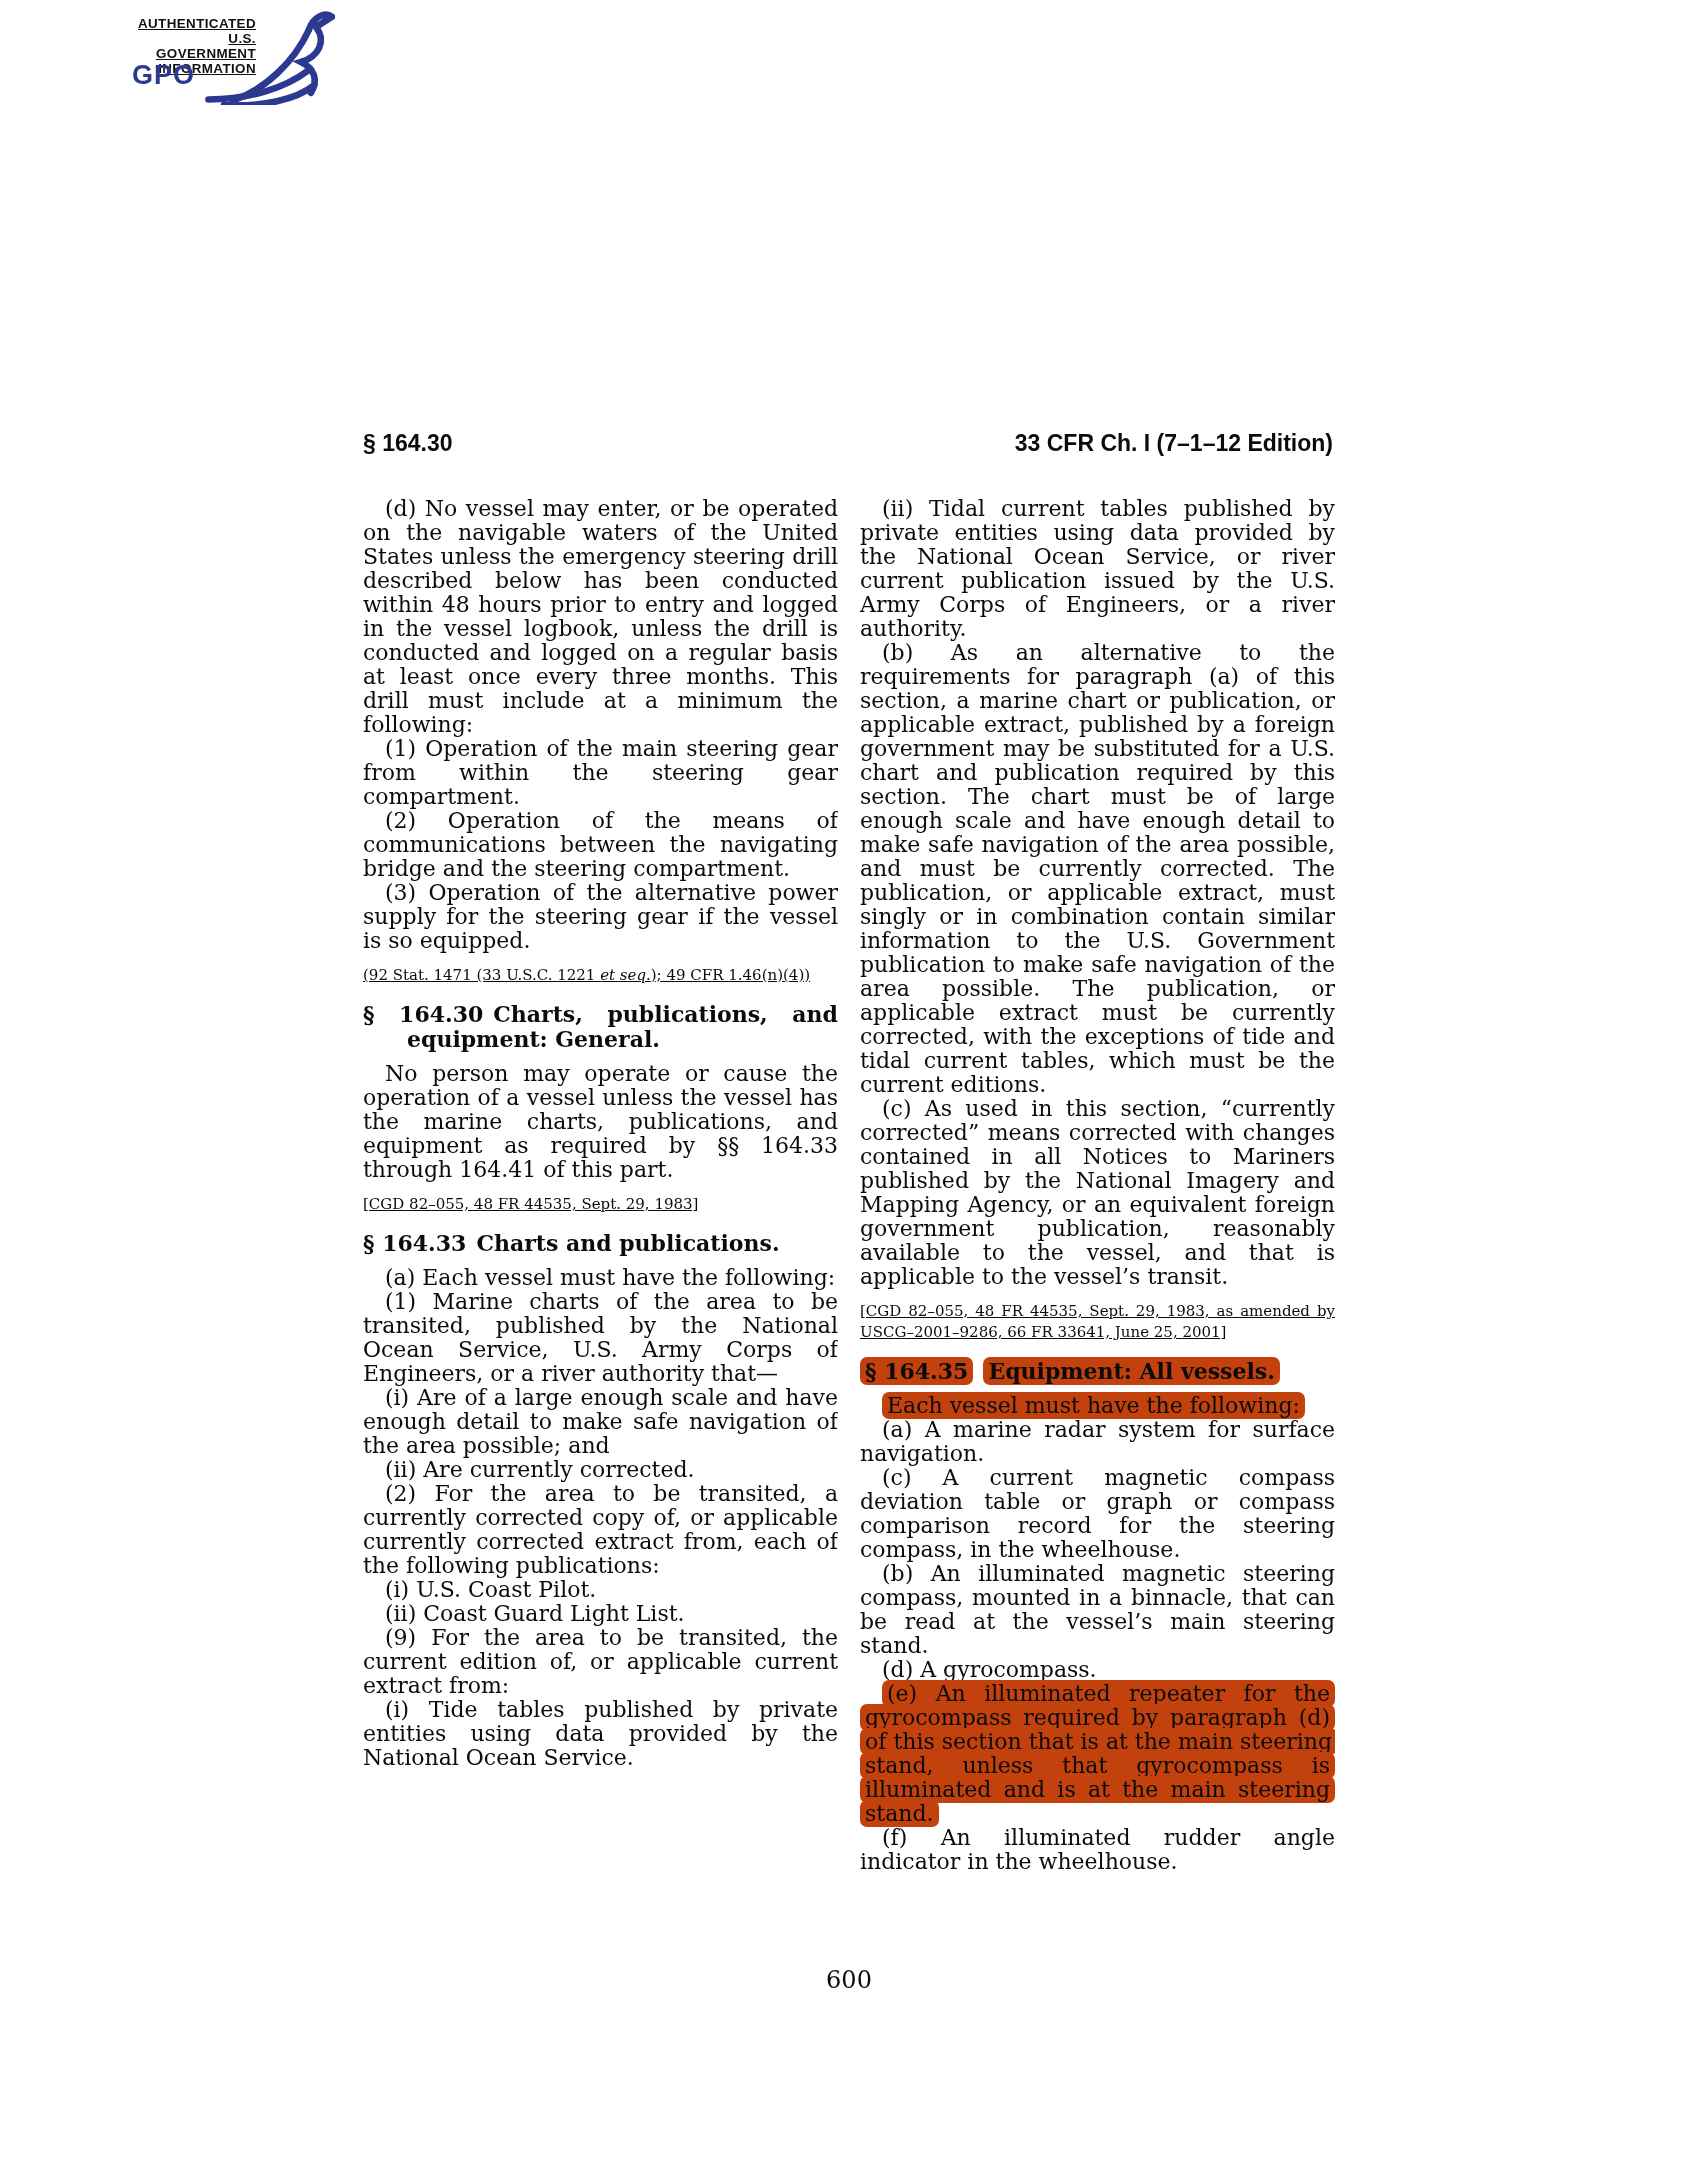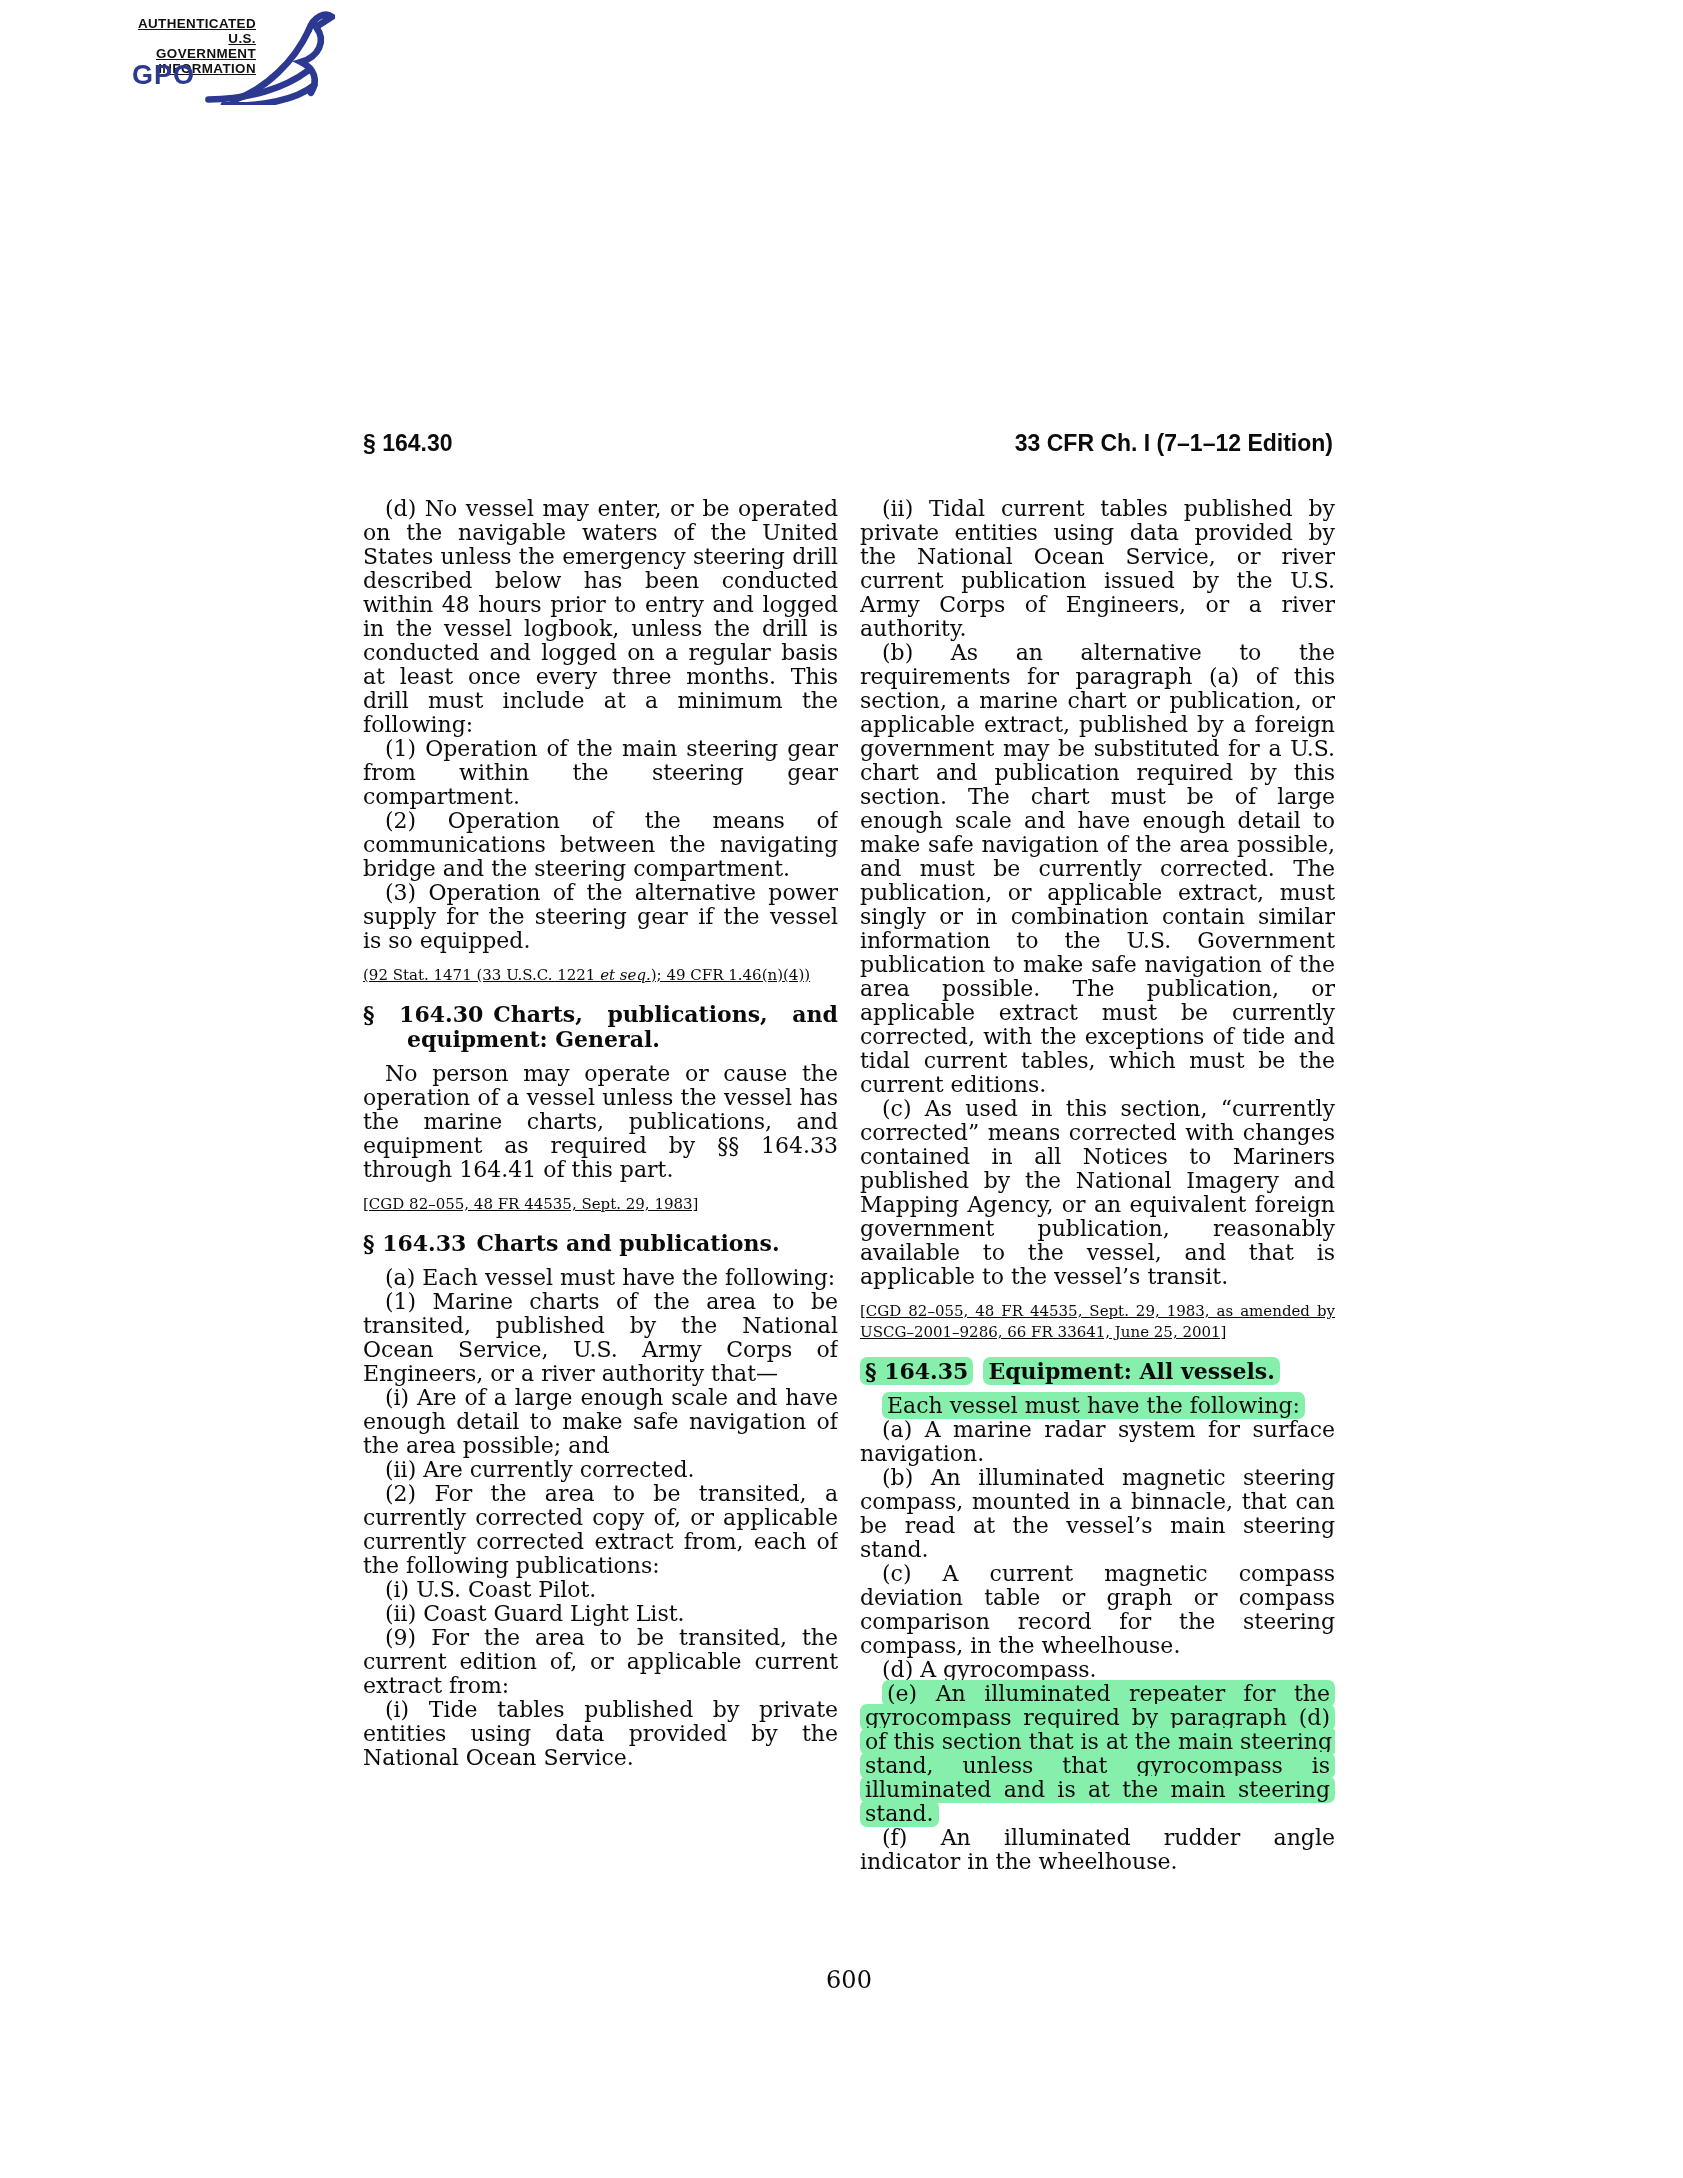--- a/index.html
+++ b/index.html
@@ -37,21 +37,21 @@
     hyphens:auto;-webkit-hyphens:auto;
   }
   .para{margin:0;text-indent:22px;}
   .cite{font-size:15px;line-height:21px;margin:12px 0;text-indent:0;text-decoration:underline;}
   .shead{
     font-size:22px;line-height:25px;font-weight:bold;
     margin:16px 0 10px 0;padding-left:44px;text-indent:-44px;
   }
   .shead .ht{margin-left:10px;}
   .hl{
-    background:#86efac;border-radius:7px;padding:1px 5px;
+    background:#c2410c;border-radius:7px;padding:1px 5px;
     box-decoration-break:clone;-webkit-box-decoration-break:clone;
   }
   
   .folio{
     position:absolute;left:363px;top:1966px;width:972px;text-align:center;
     font-size:24px;
   }
 </style>
 </head>
 <body>
@@ -103,22 +103,22 @@
     </div>
 
     <div class="col">
       <p class="para">(ii) Tidal current tables published by private entities using data provided by the National Ocean Service, or river current publication issued by the U.S. Army Corps of Engineers, or a river authority.</p>
       <p class="para">(b) As an alternative to the requirements for paragraph (a) of this section, a marine chart or publication, or applicable extract, published by a foreign government may be substituted for a U.S. chart and publication required by this section. The chart must be of large enough scale and have enough detail to make safe navigation of the area possible, and must be currently corrected. The publication, or applicable extract, must singly or in combination contain similar information to the U.S. Government publication to make safe navigation of the area possible. The publication, or applicable extract must be currently corrected, with the exceptions of tide and tidal current tables, which must be the current editions.</p>
       <p class="para">(c) As used in this section, “currently corrected” means corrected with changes contained in all Notices to Mariners published by the National Imagery and Mapping Agency, or an equivalent foreign government publication, reasonably available to the vessel, and that is applicable to the vessel’s transit.</p>
       <p class="cite">[CGD 82–055, 48 FR 44535, Sept. 29, 1983, as amended by USCG–2001–9286, 66 FR 33641, June 25, 2001]</p>
       <h3 class="shead"><span class="hl">§ 164.35</span><span class="ht hl">Equipment: All vessels.</span></h3>
       <p class="para"><span class="hl">Each vessel must have the following:</span></p>
       <p class="para">(a) A marine radar system for surface navigation.</p>
+      <p class="para">(c) A current magnetic compass deviation table or graph or compass comparison record for the steering compass, in the wheelhouse.</p>
       <p class="para">(b) An illuminated magnetic steering compass, mounted in a binnacle, that can be read at the vessel’s main steering stand.</p>
-      <p class="para">(c) A current magnetic compass deviation table or graph or compass comparison record for the steering compass, in the wheelhouse.</p>
       <p class="para">(d) A gyrocompass.</p>
       <p class="para"><span class="hl">(e) An illuminated repeater for the gyrocompass required by paragraph (d) of this section that is at the main steering stand, unless that gyrocompass is illuminated and is at the main steering stand.</span></p>
       <p class="para">(f) An illuminated rudder angle indicator in the wheelhouse.</p>
     </div>
 
   </div>
 
   <div class="folio">600</div>
 
 </div>

